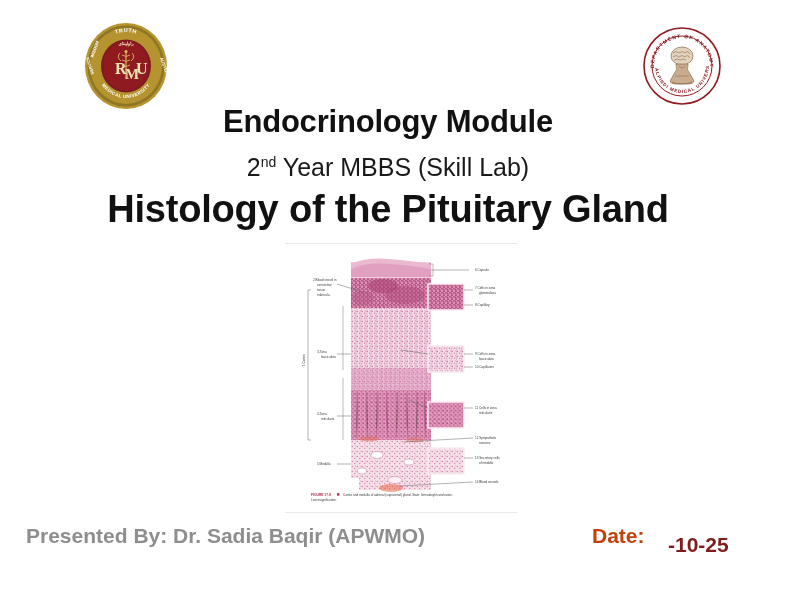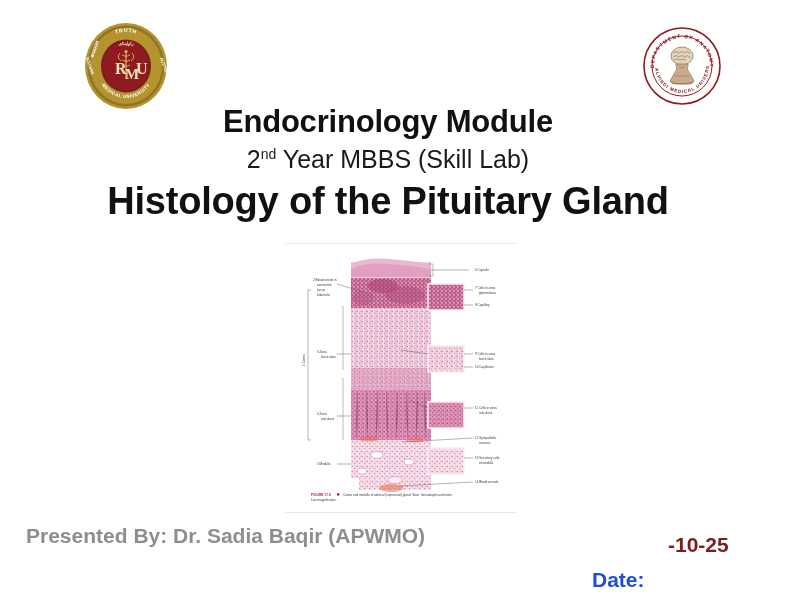--- a/index.html
+++ b/index.html
@@ -47,21 +47,21 @@
     font-weight: bold;
     color: #111111;
     letter-spacing: -0.2px;
     line-height: 1.18;
   }
   .title-sub {
     font-size: 25px;
     font-weight: normal;
     color: #1a1a1a;
     line-height: 1.3;
-    margin-top: 2px;
+    margin-top: 10px;
   }
   .title-sub sup {
     font-size: 14px;
     vertical-align: super;
     line-height: 0;
   }
   .title-third {
     font-size: 38px;
     font-weight: bold;
     color: #111111;
@@ -107,23 +107,22 @@
     font-weight: bold;
     color: #8e8e8e;
     white-space: nowrap;
   }
   .footer-date-label {
     position: absolute;
     left: 592px;
     top: 0;
     font-size: 21px;
     font-weight: bold;
-    color: #1d4ed8;
+    color: #c2410c;
     white-space: nowrap;
-    margin-top: 44px;
   }
   .footer-date-value {
     position: absolute;
     left: 668px;
     top: 9px;
     font-size: 21px;
     font-weight: bold;
     color: #7f1d1d;
     white-space: nowrap;
   }

